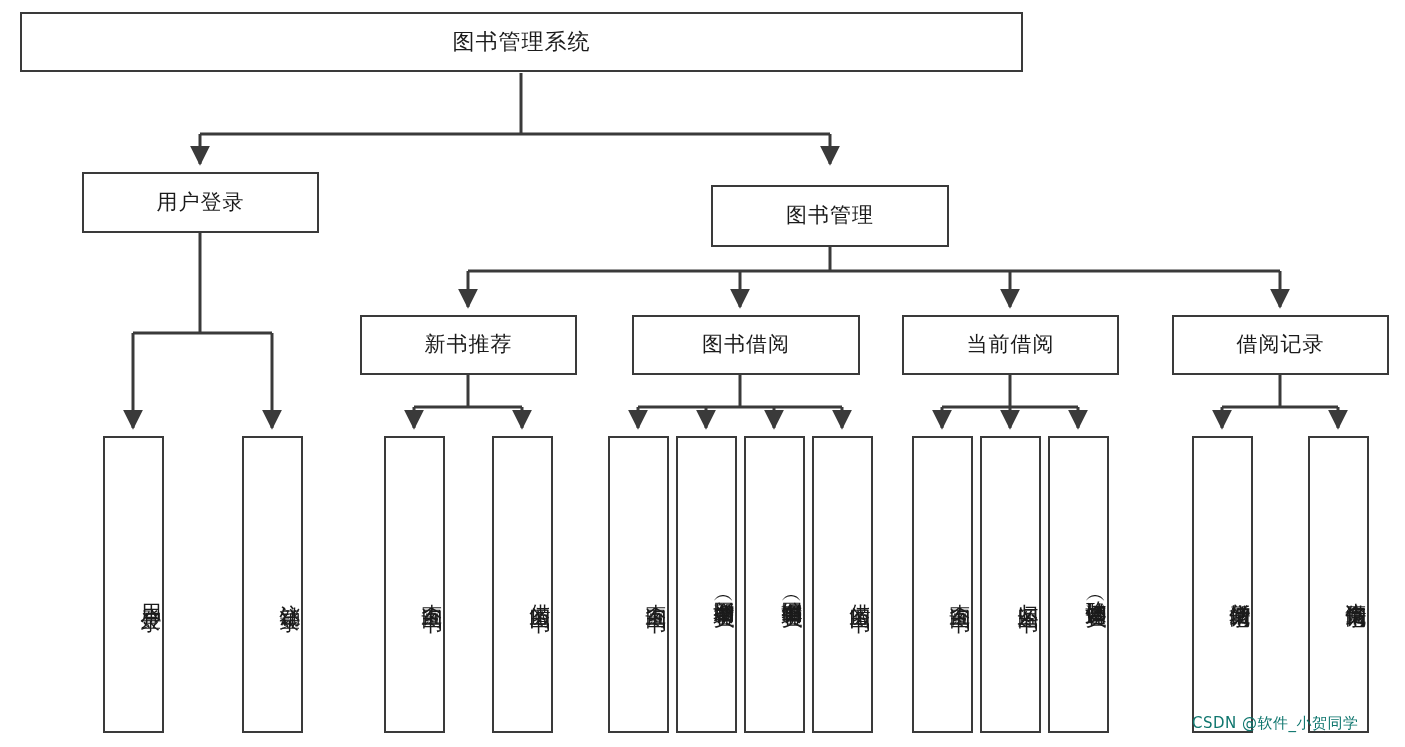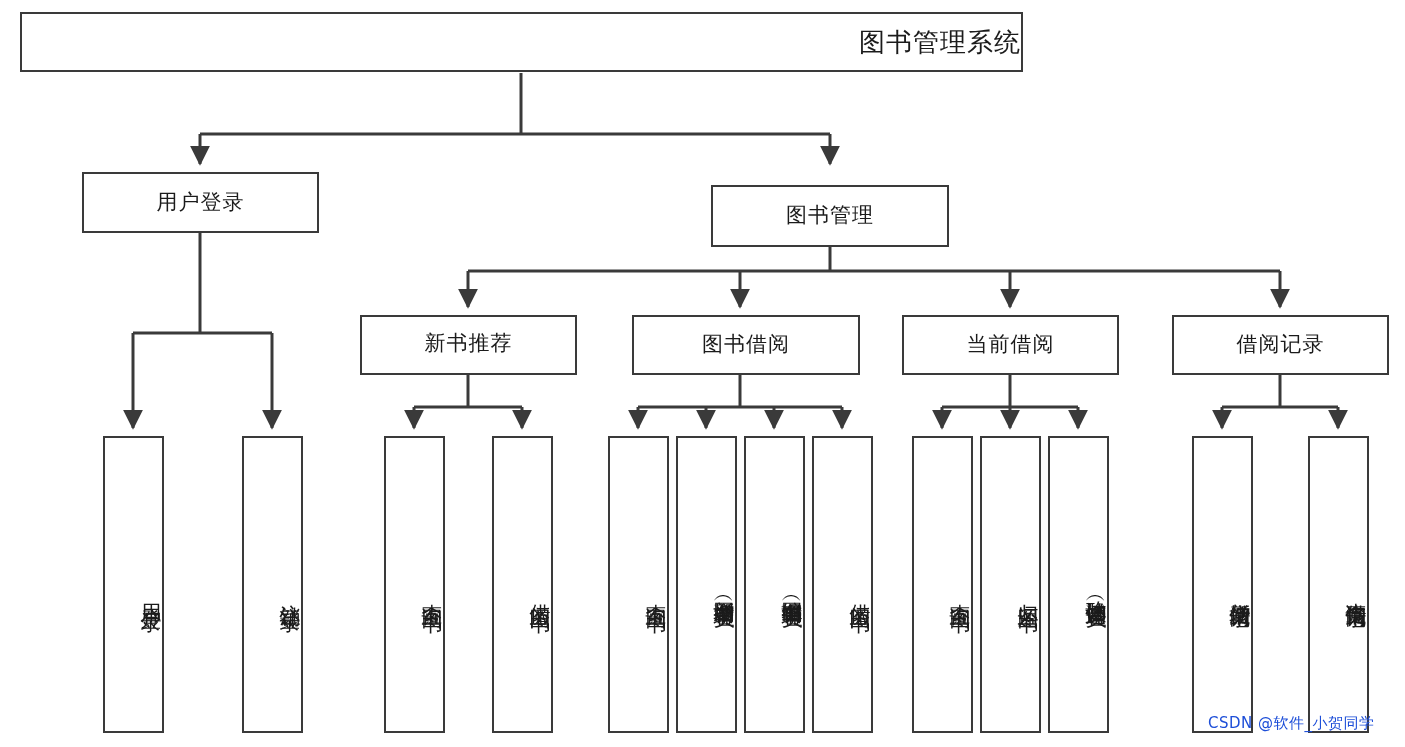--- a/index.html
+++ b/index.html
@@ -36,46 +36,44 @@
     justify-content: center;
     color: #1b1b1b;
     text-align: center;
   }
   .node.horiz {
     font-size: 21px;
     letter-spacing: 1px;
     line-height: 1.1;
   }
   .node.root {
-    font-size: 26px;
-    justify-content: flex-end;
+    font-size: 22px;
   }
   .node.vert {
     writing-mode: vertical-rl;
     text-orientation: upright;
     align-items: flex-start;
     justify-content: center;
     padding-top: 16px;
     font-size: 21px;
     letter-spacing: 3px;
     line-height: 1.05;
   }
   .node.vert.tall {
     padding-top: 8px;
     letter-spacing: 1px;
   }
   .watermark {
     position: absolute;
     left: 1192px;
     top: 714px;
     font-size: 15px;
-    color: #1d4ed8;
+    color: #0f766e;
     white-space: nowrap;
     letter-spacing: 0.5px;
-    margin-left: 16px;
   }
 </style>
 </head>
 <body>
 
 <div id="canvas">
 
   <svg id="edges" viewBox="0 0 1405 747" preserveAspectRatio="none" aria-hidden="true">
     <defs>
       <marker id="arrow" viewBox="0 0 12 12" refX="10.5" refY="6" markerWidth="7.2" markerHeight="7.2" orient="auto-start-reverse">
@@ -130,21 +128,21 @@
     <span>图书管理系统</span>
   </div>
 
   <div class="node horiz" style="left:82px; top:172px; width:237px; height:61px;">
     <span>用户登录</span>
   </div>
   <div class="node horiz" style="left:711px; top:185px; width:238px; height:62px;">
     <span>图书管理</span>
   </div>
 
-  <div class="node horiz" style="left:360px; top:315px; width:217px; height:60px;font-family:Liberation Mono, monospace;">
+  <div class="node horiz" style="left:360px; top:315px; width:217px; height:60px;">
     <span>新书推荐</span>
   </div>
   <div class="node horiz" style="left:632px; top:315px; width:228px; height:60px;">
     <span>图书借阅</span>
   </div>
   <div class="node horiz" style="left:902px; top:315px; width:217px; height:60px;">
     <span>当前借阅</span>
   </div>
   <div class="node horiz" style="left:1172px; top:315px; width:217px; height:60px;">
     <span>借阅记录</span>

